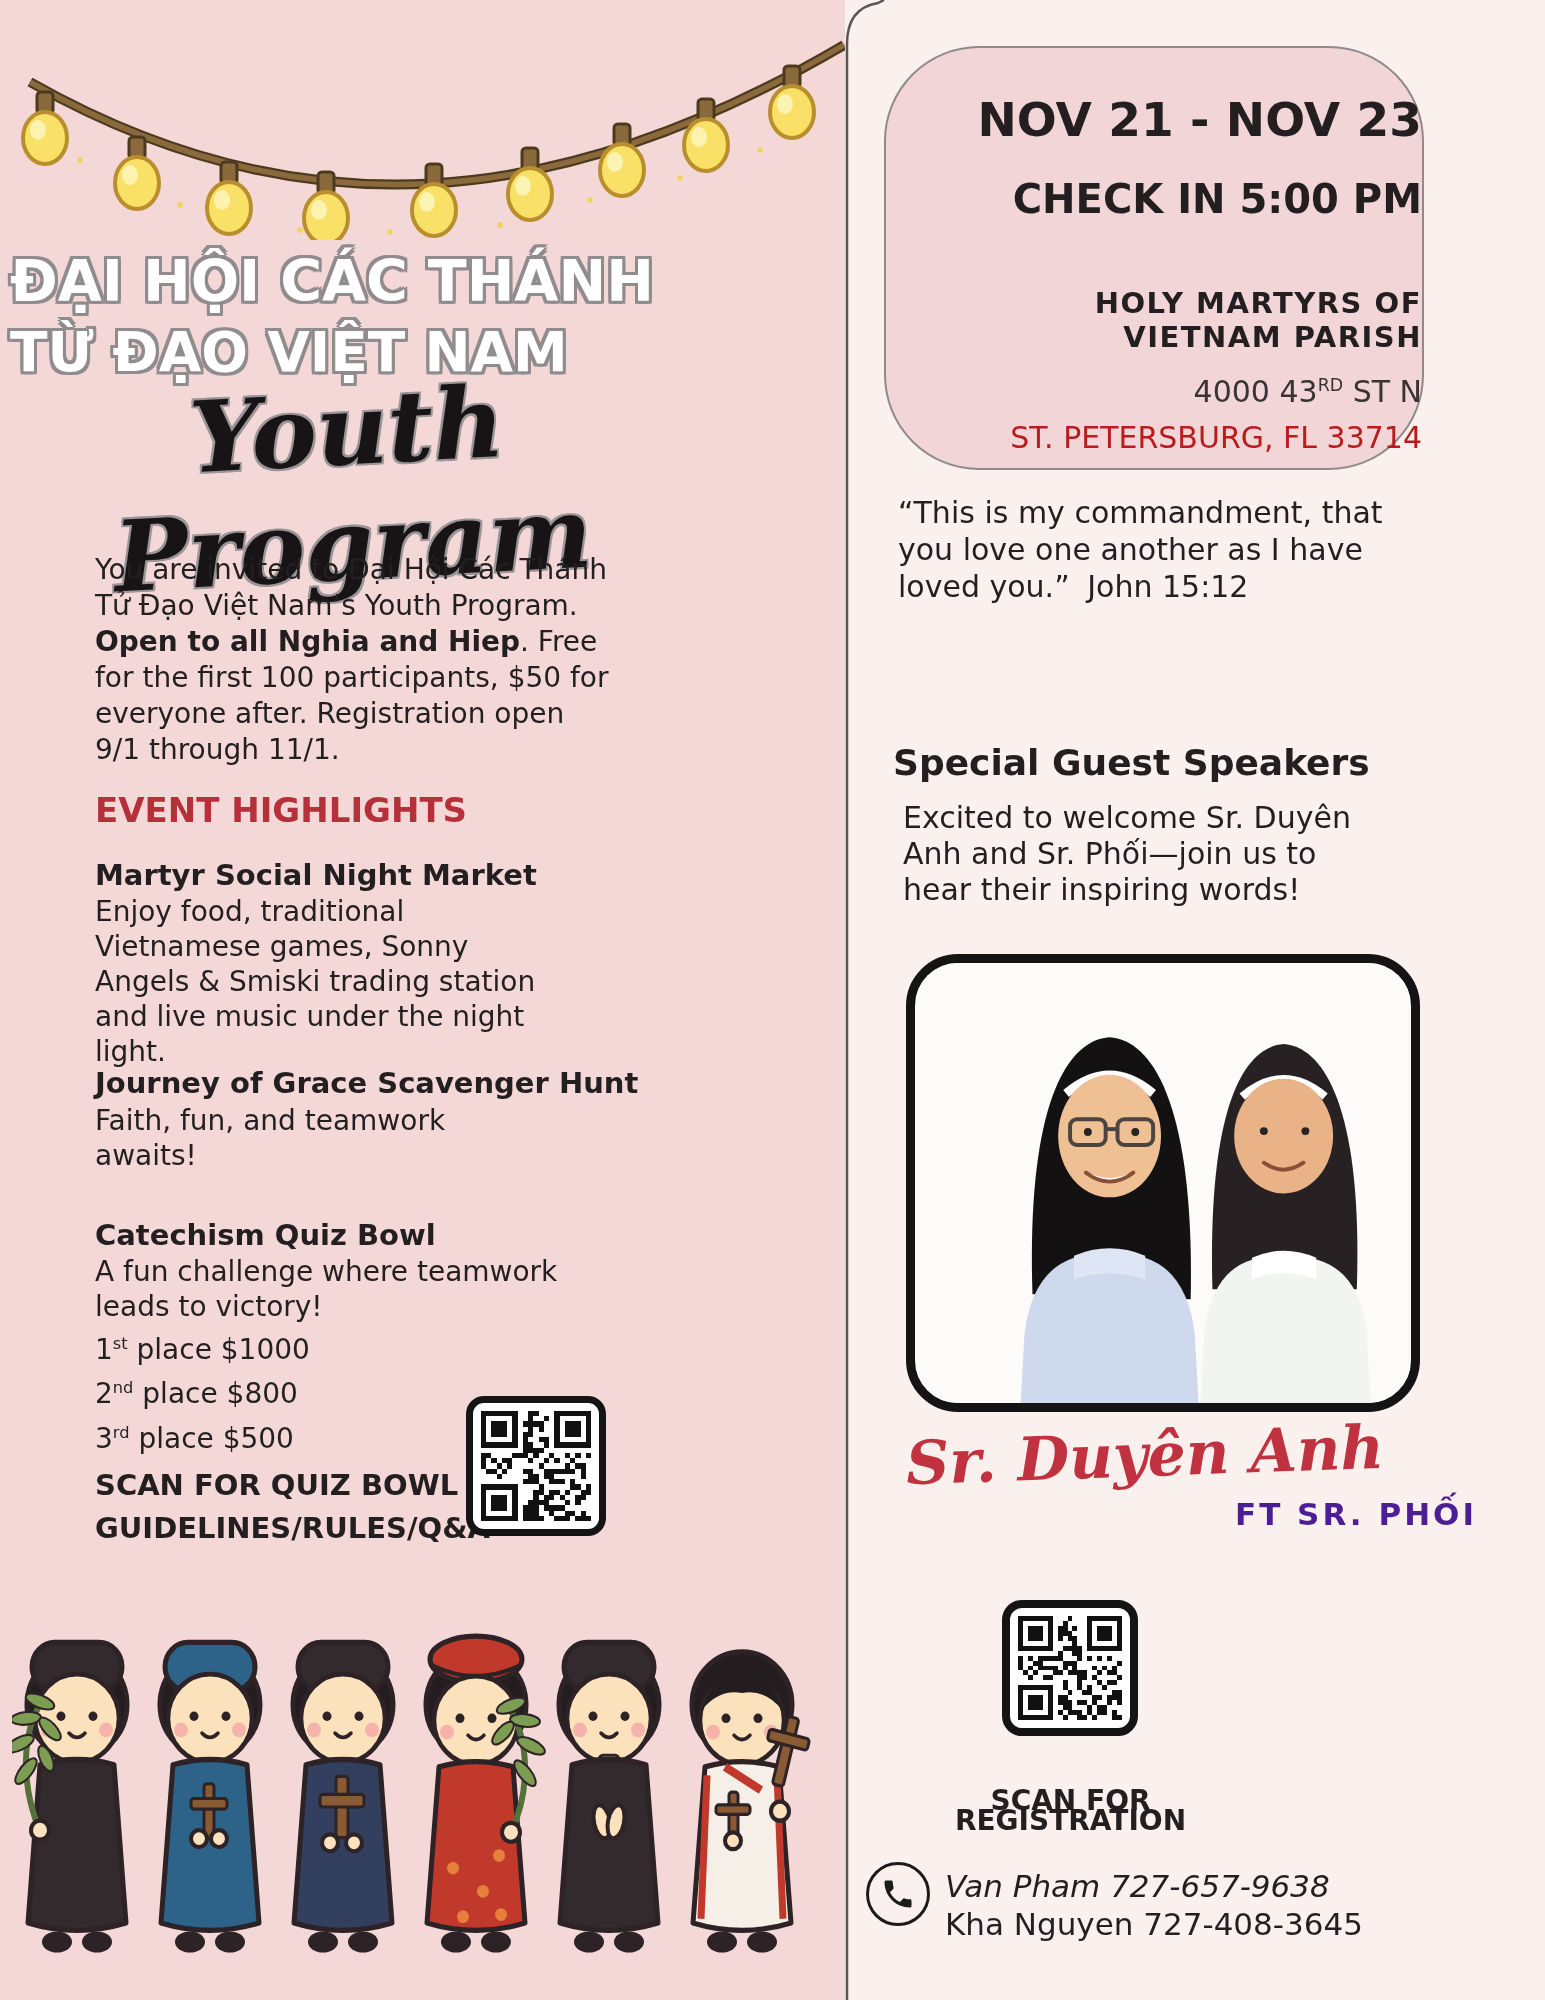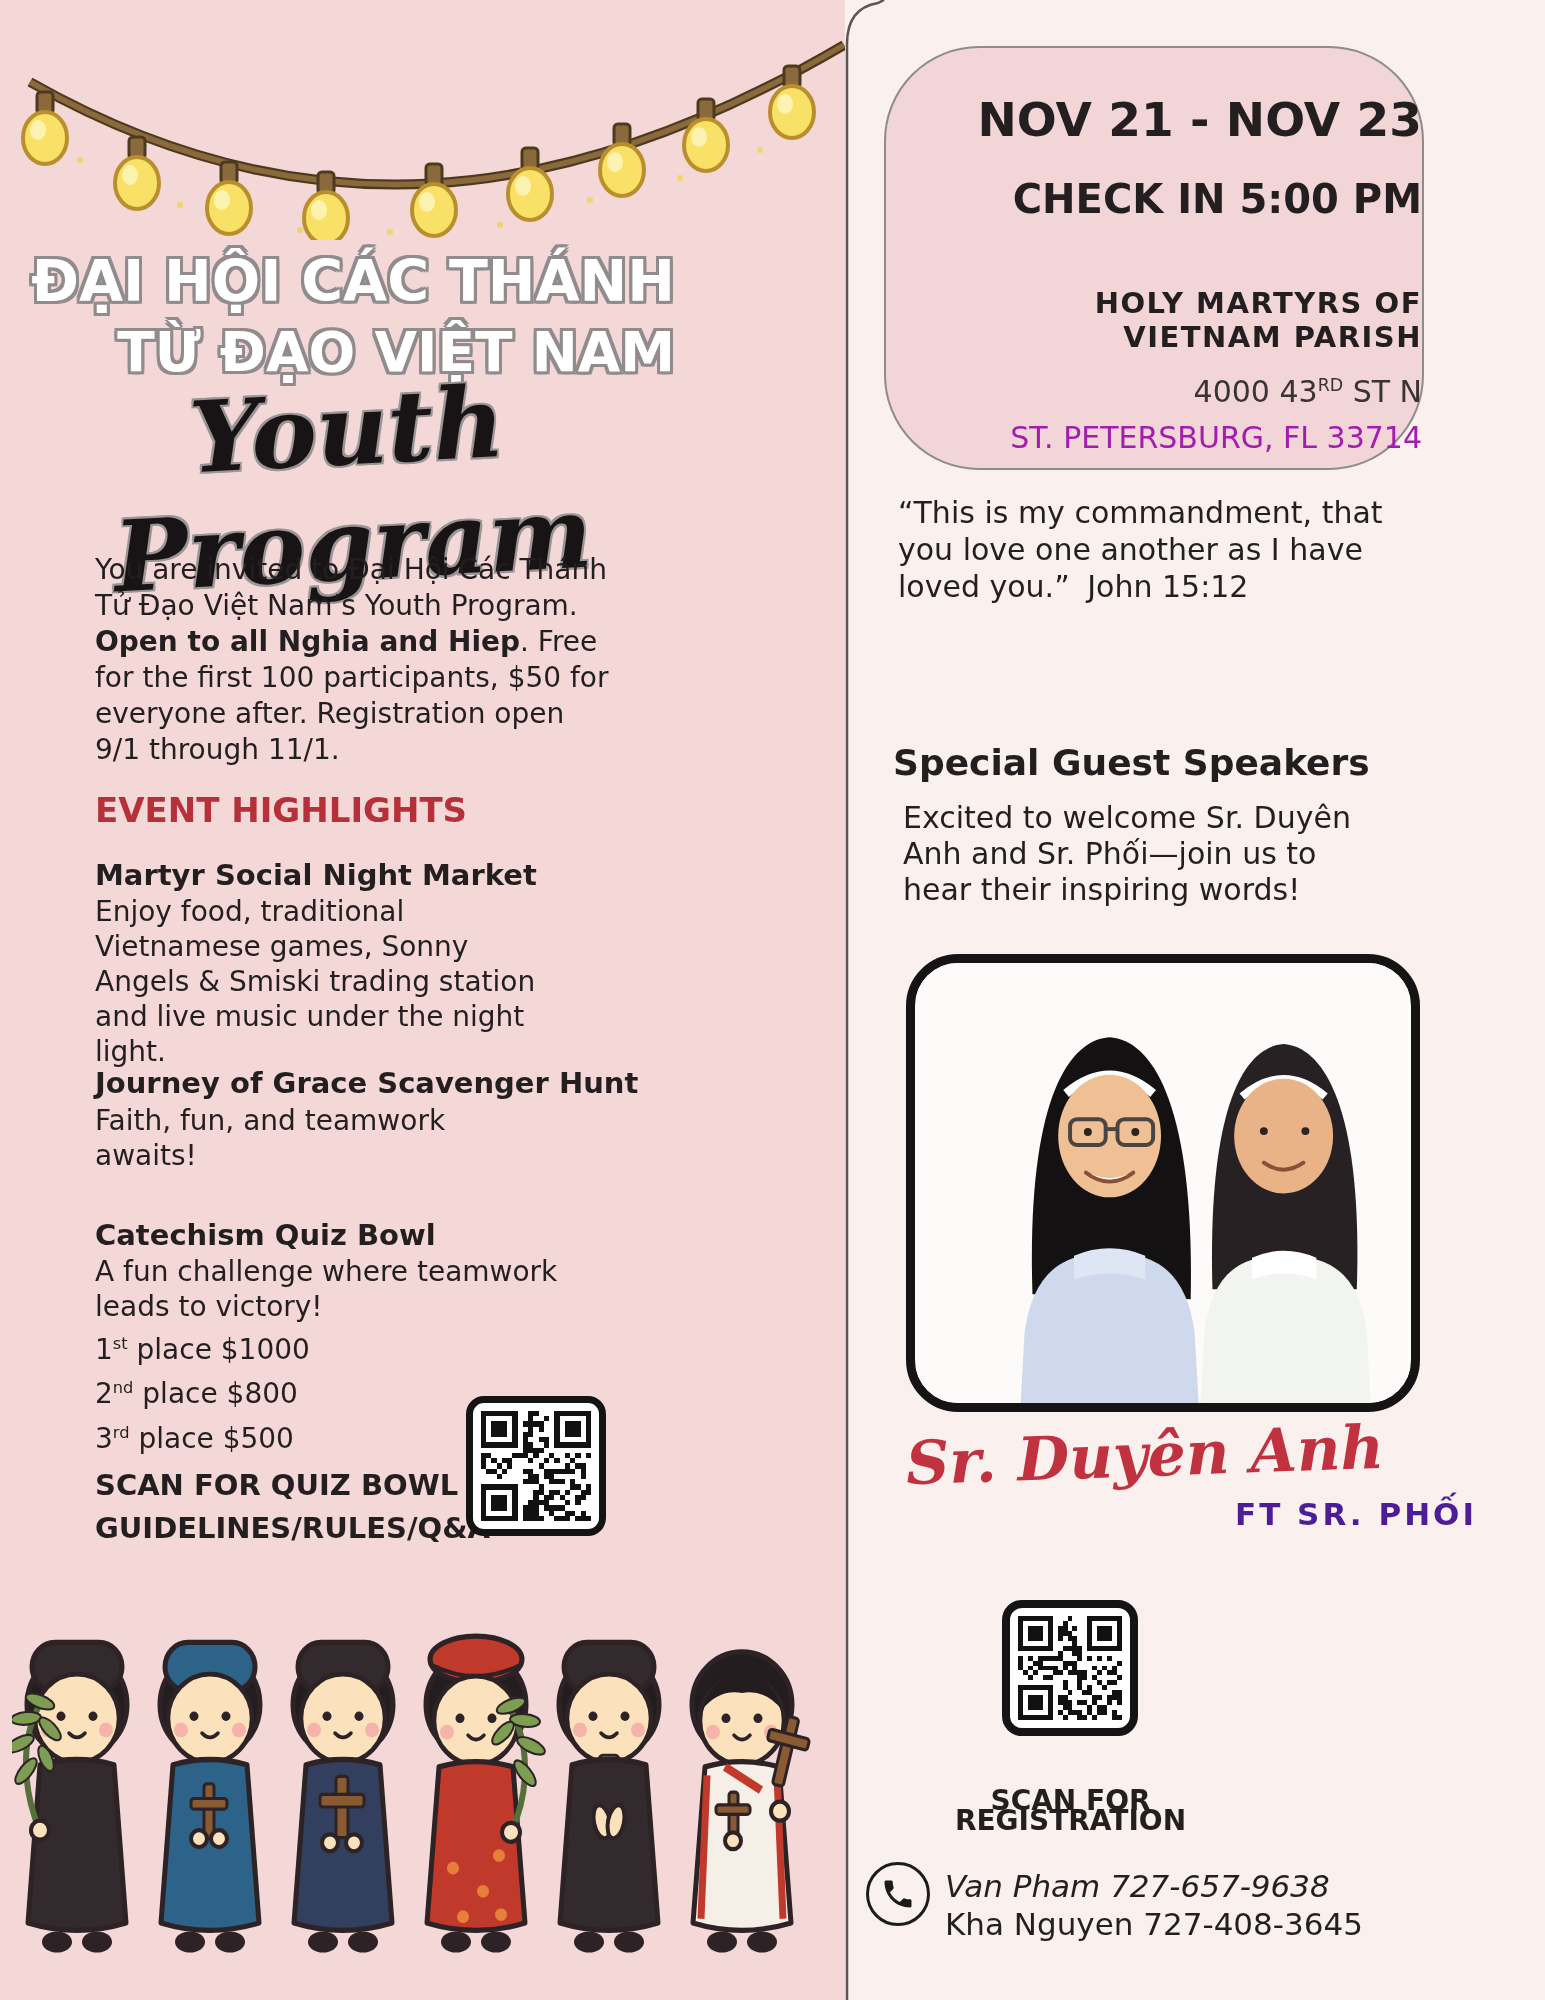--- a/index.html
+++ b/index.html
@@ -1,21 +1,21 @@
 <!DOCTYPE html>
 <html><head>
 <meta charset="utf-8">
 <style>
   html,body{margin:0;padding:0;}
   .page{position:relative;width:1545px;height:2000px;overflow:hidden;
         font-family:"DejaVu Sans","Liberation Sans",sans-serif;color:#231f20;background:#f4d7d7;}
   .abs{position:absolute;}
   
   .left-col{left:0;top:0;width:845px;height:2000px;background:#f4d7d7;}
-  .outline-title{color:#fff;font-weight:800;letter-spacing:0px;text-align:right;
+  .outline-title{color:#fff;font-weight:800;letter-spacing:0px;text-align:left;
      text-shadow:-3px -3px 0 #908c8d,3px -3px 0 #908c8d,-3px 3px 0 #908c8d,3px 3px 0 #908c8d,
                  0 -3px 0 #908c8d,0 3px 0 #908c8d,-3px 0 0 #908c8d,3px 0 0 #908c8d;}
   .script{font-family:"DejaVu Serif","Liberation Serif",serif;font-style:italic;font-weight:700;}
   .big-script{color:#181416;text-align:center;transform:rotate(-3deg);
      text-shadow:-2px -2px 0 #9a9596,2px 2px 0 #9a9596,-2px 2px 0 #9a9596,2px -2px 0 #9a9596;}
   .body-text{font-size:28px;line-height:36px;}
   .red-heading{color:#b6303a;font-weight:800;}
   .h-title{font-weight:700;font-size:29px;}
   .sup{font-size:0.58em;vertical-align:super;}
   .caps-bold{font-weight:700;}
@@ -419,21 +419,21 @@
   </svg>
 
   <div class="abs card">
     <div class="c heavy" style="top:44px;font-size:47px;">NOV 21 - NOV 23</div>
     <div class="c heavy" style="top:128px;font-size:40px;">CHECK IN 5:00 PM</div>
     <div class="c heavy" style="top:272px;font-size:29px;letter-spacing:1.5px;">VIETNAM PARISH</div>
     <div class="c heavy" style="top:238px;font-size:29px;letter-spacing:1.5px;">HOLY MARTYRS OF</div>
     <div class="c" style="top:326px;font-size:30px;color:#3a3335;">
       <span>4000 43</span><span class="sup">RD</span><span> ST N</span>
     </div>
-    <div class="c" style="top:372px;font-size:30px;color:#a21caf;">ST. PETERSBURG, FL 33714</div>
+    <div class="c" style="top:372px;font-size:30px;color:#b91c1c;">ST. PETERSBURG, FL 33714</div>
   </div>
 
   <div class="abs" style="left:898px;top:494px;width:490px;font-size:30px;line-height:37px;">
     <span>“This is my commandment, that you love one another as I have loved you.”</span>
     <span style="margin-left:8px;">John 15:12</span>
   </div>
 
   <div class="abs" style="left:903px;top:800px;width:480px;font-size:30px;line-height:36px;">Excited to welcome Sr. Duyên Anh and Sr. Phối—join us to hear their inspiring words!</div>
   <div class="abs heavy" style="left:893px;top:742px;font-size:36px;">Special Guest Speakers</div>
 

